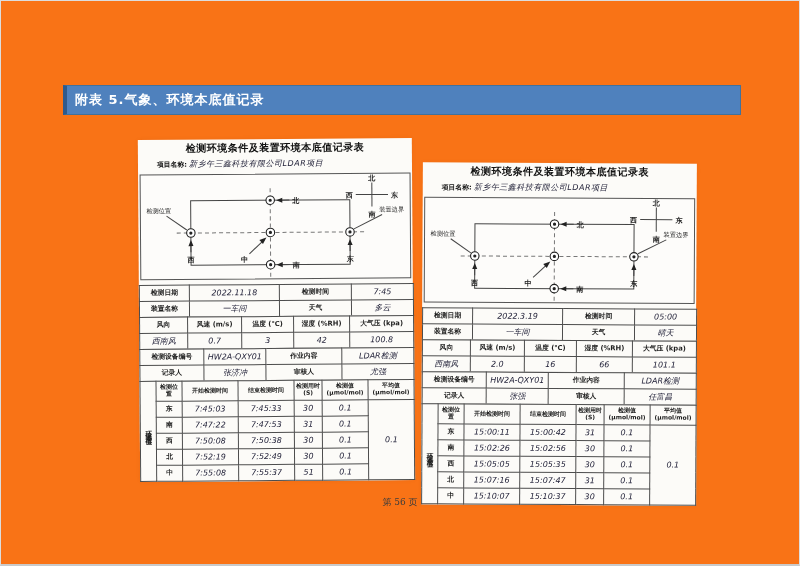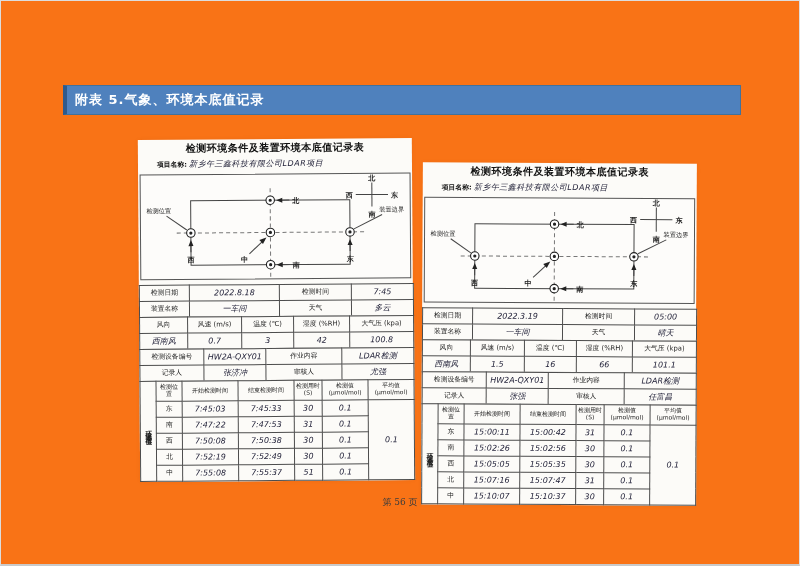--- a/index.html
+++ b/index.html
@@ -28,21 +28,21 @@
   .diagram .dash{stroke:#777;stroke-dasharray:4 3;}
   .diagram text{font-size:7px;font-weight:bold;fill:#1c1c1c;font-family:"DejaVu Sans",sans-serif;}
   .diagram text.small{font-size:6.2px;font-weight:normal;fill:#222;}
   .diagram .pt-outer{fill:#fff;stroke:#222;stroke-width:1.1;}
   .diagram .pt-dot{fill:#222;}
   .diagram .ah{fill:#222;stroke:none;}
   table.grid{width:100%;border-collapse:collapse;table-layout:fixed;background:#fcfbf8;}
   table.grid + table.grid{margin-top:-1px;}
   table.grid td{border:1px solid #4d4d4d;font-size:6.8px;text-align:center;color:#1d1d1d;
                 padding:1px;height:13px;overflow:hidden;white-space:nowrap;}
-  table.grid td.lbl{font-weight:normal;border-radius:8px;}
+  table.grid td.lbl{font-weight:bold;border-radius:8px;}
   table.grid td.hw{font-size:8px;font-style:italic;color:#23233a;}
   table.grid td.hdr{white-space:normal;font-size:6px;line-height:1.15;height:17px;}
   td.vertical span{writing-mode:vertical-rl;text-orientation:upright;font-size:6.5px;
                    font-weight:bold;letter-spacing:2px;line-height:1;}
   td.avg{font-size:8.5px;}
 </style>
 </head>
 <body>
 
 <div class="canvas">
@@ -119,21 +119,21 @@
     <table class="grid">
       <colgroup>
           <col style="width:50px">
           <col style="width:90px">
           <col style="width:72px">
           <col style="width:62px">
         </colgroup>
       <tbody>
           <tr>
         <td class="lbl">检测日期</td>
-        <td class="hw">2022.8.18</td>
+        <td class="hw">2022.11.18</td>
         <td class="lbl">检测时间</td>
         <td class="hw">7:45</td>
       </tr>
       <tr>
         <td class="lbl">装置名称</td>
         <td class="hw">一车间</td>
         <td class="lbl">天气</td>
         <td class="hw">多云</td>
       </tr>
     </tbody>
@@ -347,21 +347,21 @@
       <tbody>
           <tr>
         <td class="lbl">风向</td>
         <td class="lbl">风速 (m/s)</td>
         <td class="lbl">温度 (℃)</td>
         <td class="lbl">湿度 (%RH)</td>
         <td class="lbl">大气压 (kpa)</td>
       </tr>
       <tr>
         <td class="hw">西南风</td>
-        <td class="hw">1.5</td>
+        <td class="hw">2.0</td>
         <td class="hw">16</td>
         <td class="hw">66</td>
         <td class="hw">101.1</td>
       </tr>
     </tbody>
       </table>
 
     <table class="grid">
       <colgroup>
           <col style="width:64px">

